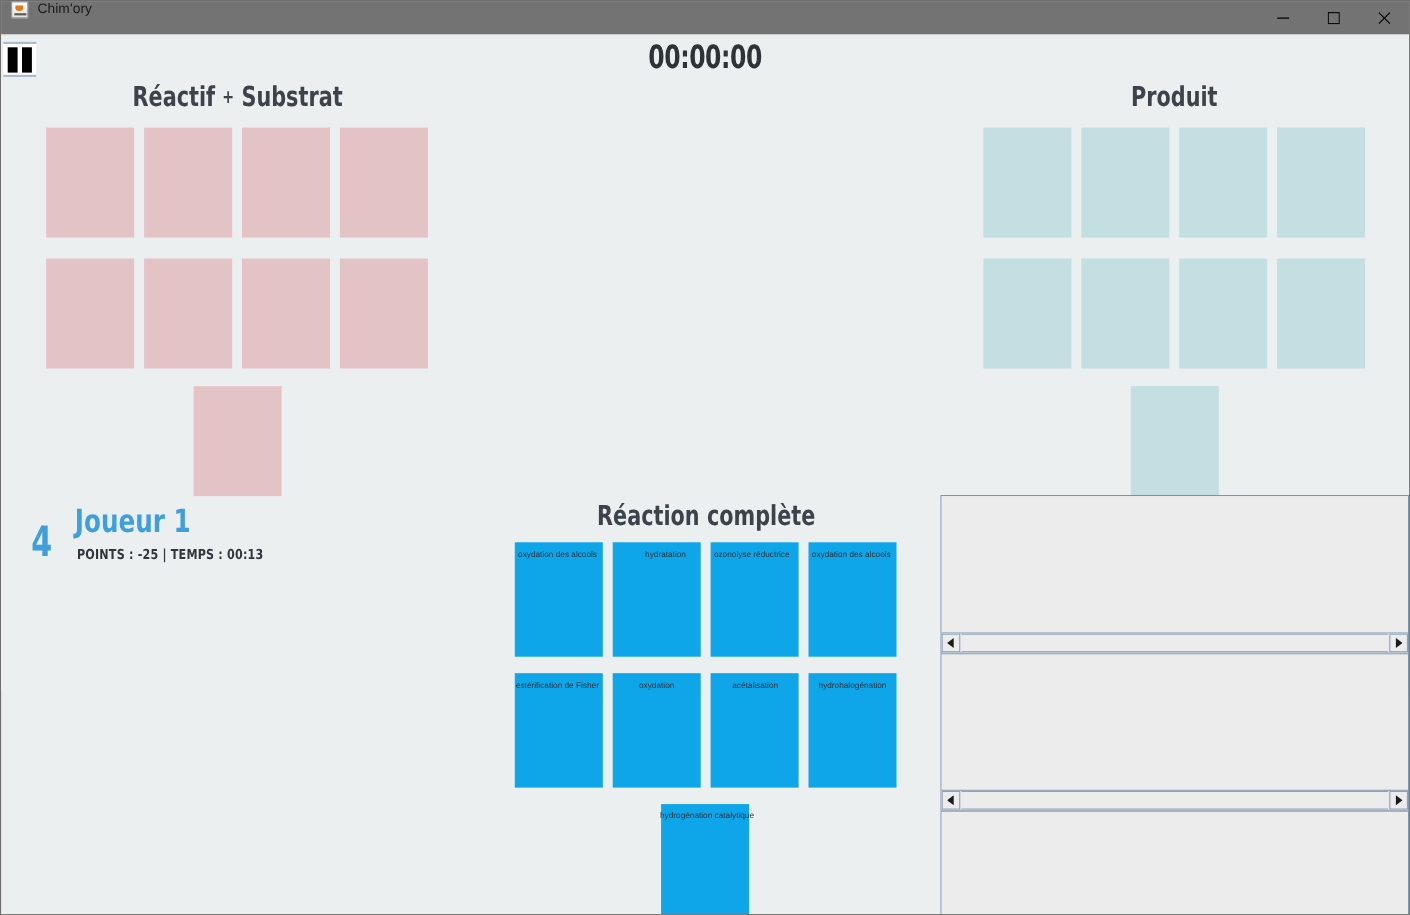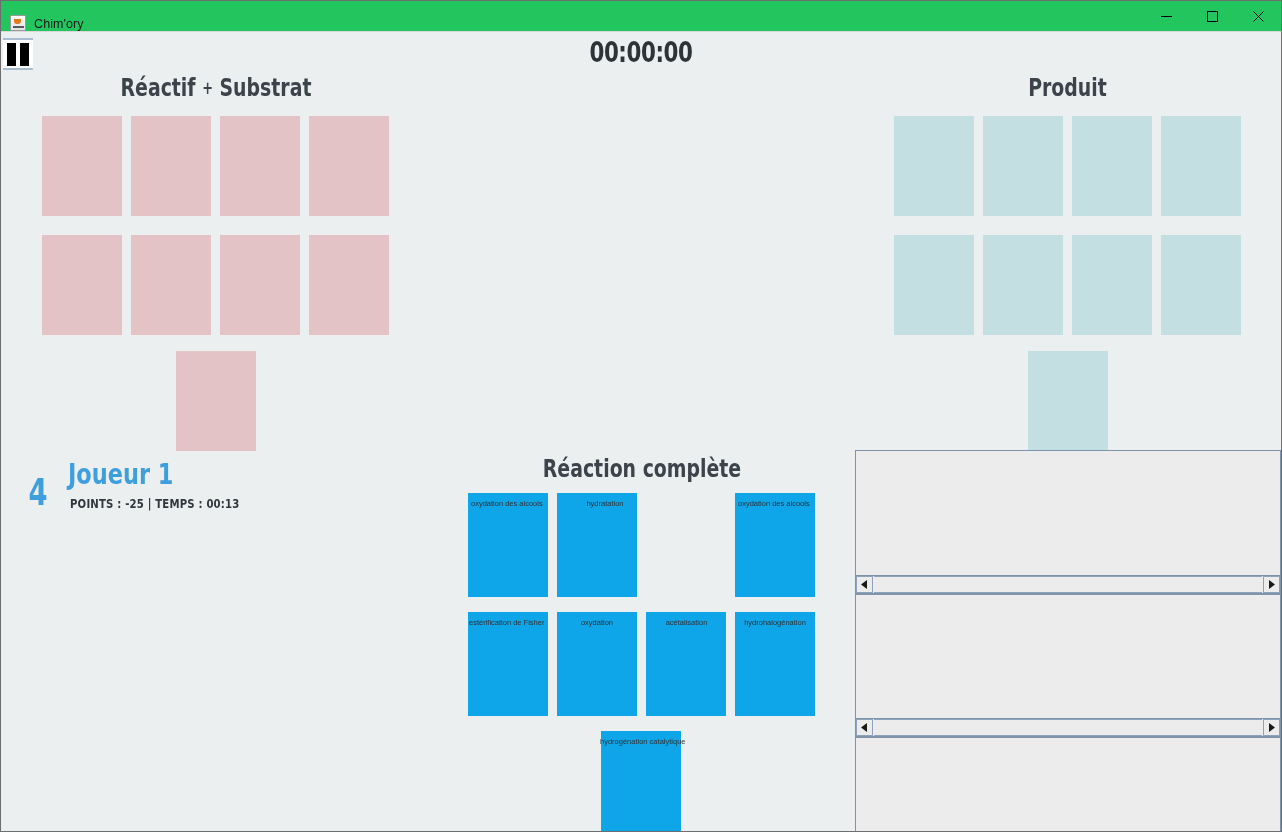--- a/index.html
+++ b/index.html
@@ -16,23 +16,23 @@
     width: 1282px; height: 832px;
     border: 1px solid #6e6e6e;
     background: #ebeff0;
     overflow: hidden;
   }
 
   
   .titlebar {
     position: absolute; top: 0; left: 0;
     width: 1280px; height: 31px;
-    background: #22c55e;
+    background: #737373;
     border-bottom: 1px solid #d9d9d9;
-    display: flex; align-items: flex-end;
+    display: flex; align-items: flex-start;
   }
   .titlebar-icon {
     width: 16px; height: 16px;
     margin-left: 9px; margin-right: 8px;
     position: relative; flex: none;
     border: 1px solid #9a9a9a;
     background: linear-gradient(#fdfdfd, #e3e3e3);
     border-radius: 1px;
   }
   .titlebar-icon::before {
@@ -242,20 +242,23 @@
 
     <div class="player-rank">4</div>
     <div class="player-name">Joueur 1</div>
     <div class="player-stats">POINTS : -25 | TEMPS : 00:13</div>
 
     <div class="card card-green" style="left:467px; top:461px; width:80px; height:104px;">
       <span class="card-label">oxydation des alcools</span>
     </div>
     <div class="card card-green" style="left:556px; top:461px; width:80px; height:104px;">
       <span class="card-label" style="text-align:center;padding-left:16px;padding-right:0;">hydratation</span>
+    </div>
+    <div class="card card-green" style="left:645px; top:461px; width:80px; height:104px;">
+      <span class="card-label">ozonolyse réductrice</span>
     </div>
     <div class="card card-green" style="left:734px; top:461px; width:80px; height:104px;">
       <span class="card-label">oxydation des alcools</span>
     </div>
 
     <div class="card card-green" style="left:556px; top:580px; width:80px; height:104px;">
       <span class="card-label" style="text-align:center;padding-left:0;padding-right:0;">oxydation</span>
     </div>
     <div class="card card-green" style="left:467px; top:580px; width:80px; height:104px;">
       <span class="card-label" style="padding-left:1px;">estérification de Fisher</span>

